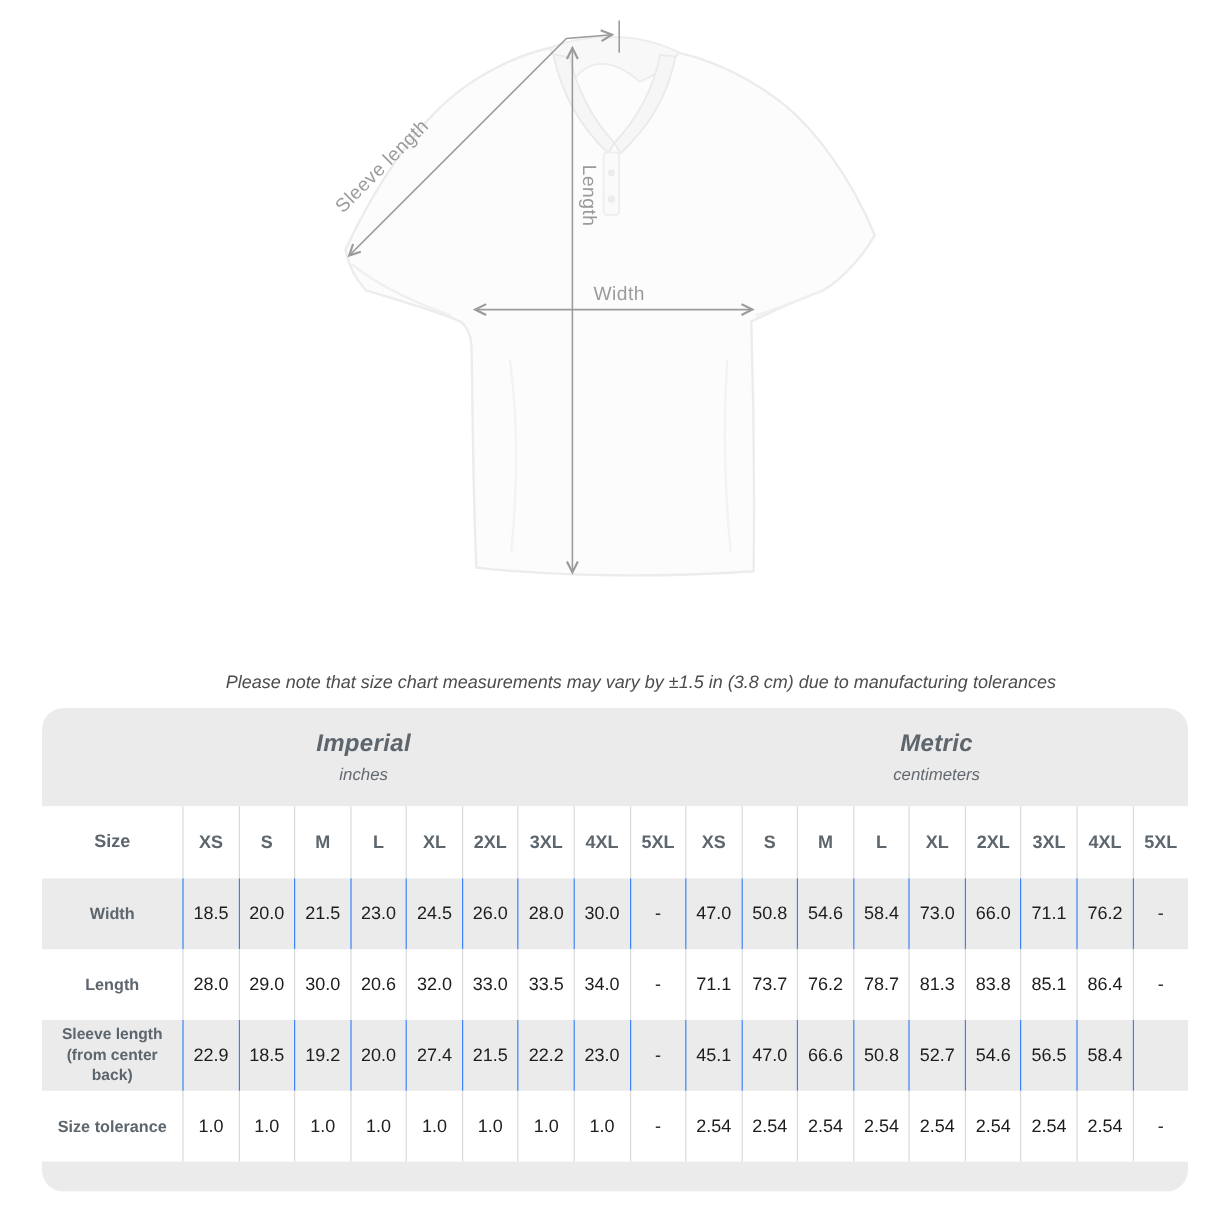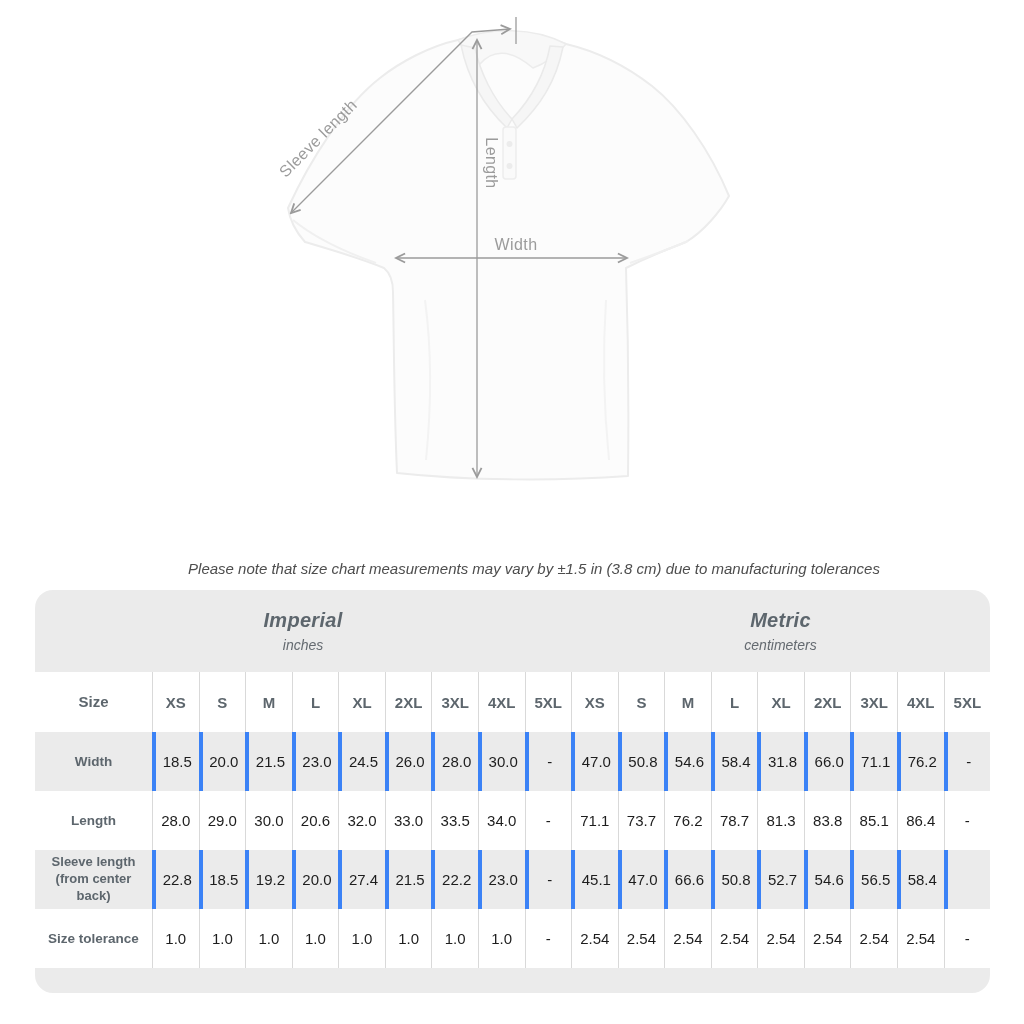--- a/index.html
+++ b/index.html
@@ -29,21 +29,21 @@
   .gh{font-size:20px; font-weight:bold; font-style:italic; color:var(--label); letter-spacing:.3px;}
   .gs{font-size:14px; font-style:italic; color:#646a70;}
   .trow{display:flex; height:59px; background:#fff;}
   .trow.header{height:60px;}
   .cell{flex:1 1 0; display:flex; align-items:center; justify-content:center;
     font-size:15px; color:var(--value); border-left:1px solid var(--sep); min-width:0;}
   .cell.label{flex:0 0 117px; border-left:none; flex-direction:column; line-height:1.3;
     font-weight:bold; color:var(--label); font-size:13.5px; text-align:center; padding:0 4px;}
   .cell.label.two-line{font-size:13px;}
   .trow.header .cell{font-weight:bold; color:var(--label);}
-  .trow.striped .cell{background:var(--stripe); border-left:4px solid #3b82f6;}
+  .trow.striped .cell{background:var(--stripe); border-left:1px solid #3b82f6;}
   .trow.striped .cell.label, .trow .cell.label{border-left:none;}
   #tfoot{flex:1; background:var(--stripe);}
 </style>
 </head>
 <body>
 
 <div id="canvas">
 
   <div id="shirt-wrap">
     <svg width="1024" height="515" viewBox="0 0 1024 515">
@@ -142,21 +142,21 @@
           <div class="cell value">23.0</div>
           <div class="cell value">24.5</div>
           <div class="cell value">26.0</div>
           <div class="cell value">28.0</div>
           <div class="cell value">30.0</div>
           <div class="cell value">-</div>
           <div class="cell value">47.0</div>
           <div class="cell value">50.8</div>
           <div class="cell value">54.6</div>
           <div class="cell value">58.4</div>
-          <div class="cell value">31.8</div>
+          <div class="cell value">73.0</div>
           <div class="cell value">66.0</div>
           <div class="cell value">71.1</div>
           <div class="cell value">76.2</div>
           <div class="cell value">-</div>
         </div>
         <div class="trow">
           <div class="cell label">
             <span>Length</span>
           </div>
           <div class="cell value">28.0</div>
@@ -176,21 +176,21 @@
           <div class="cell value">83.8</div>
           <div class="cell value">85.1</div>
           <div class="cell value">86.4</div>
           <div class="cell value">-</div>
         </div>
         <div class="trow striped">
           <div class="cell label two-line">
             <span>Sleeve length</span>
             <span>(from center back)</span>
           </div>
-          <div class="cell value">22.8</div>
+          <div class="cell value">22.9</div>
           <div class="cell value">18.5</div>
           <div class="cell value">19.2</div>
           <div class="cell value">20.0</div>
           <div class="cell value">27.4</div>
           <div class="cell value">21.5</div>
           <div class="cell value">22.2</div>
           <div class="cell value">23.0</div>
           <div class="cell value">-</div>
           <div class="cell value">45.1</div>
           <div class="cell value">47.0</div>

